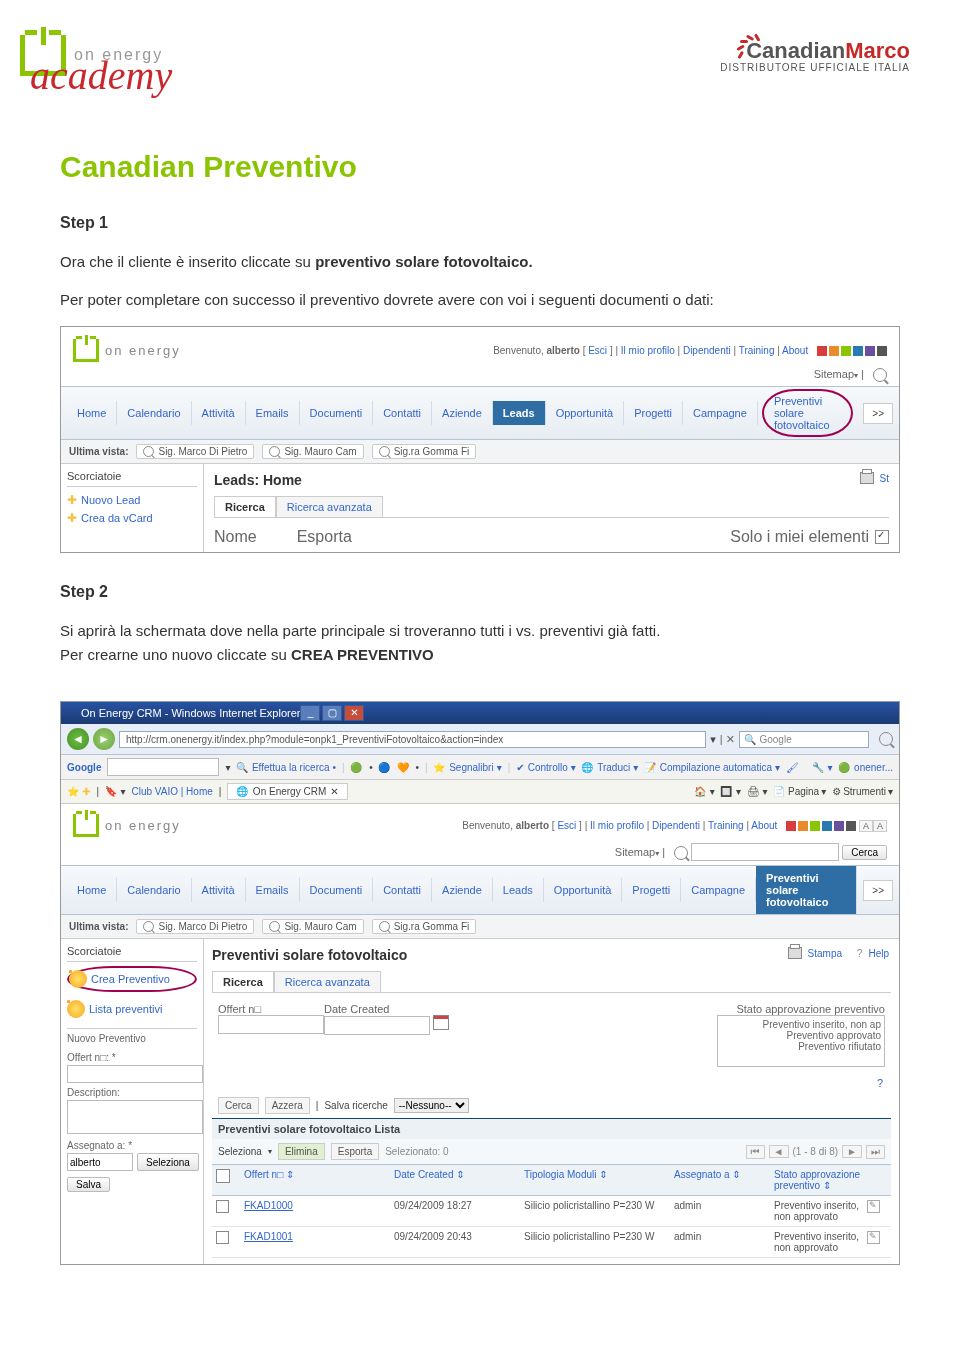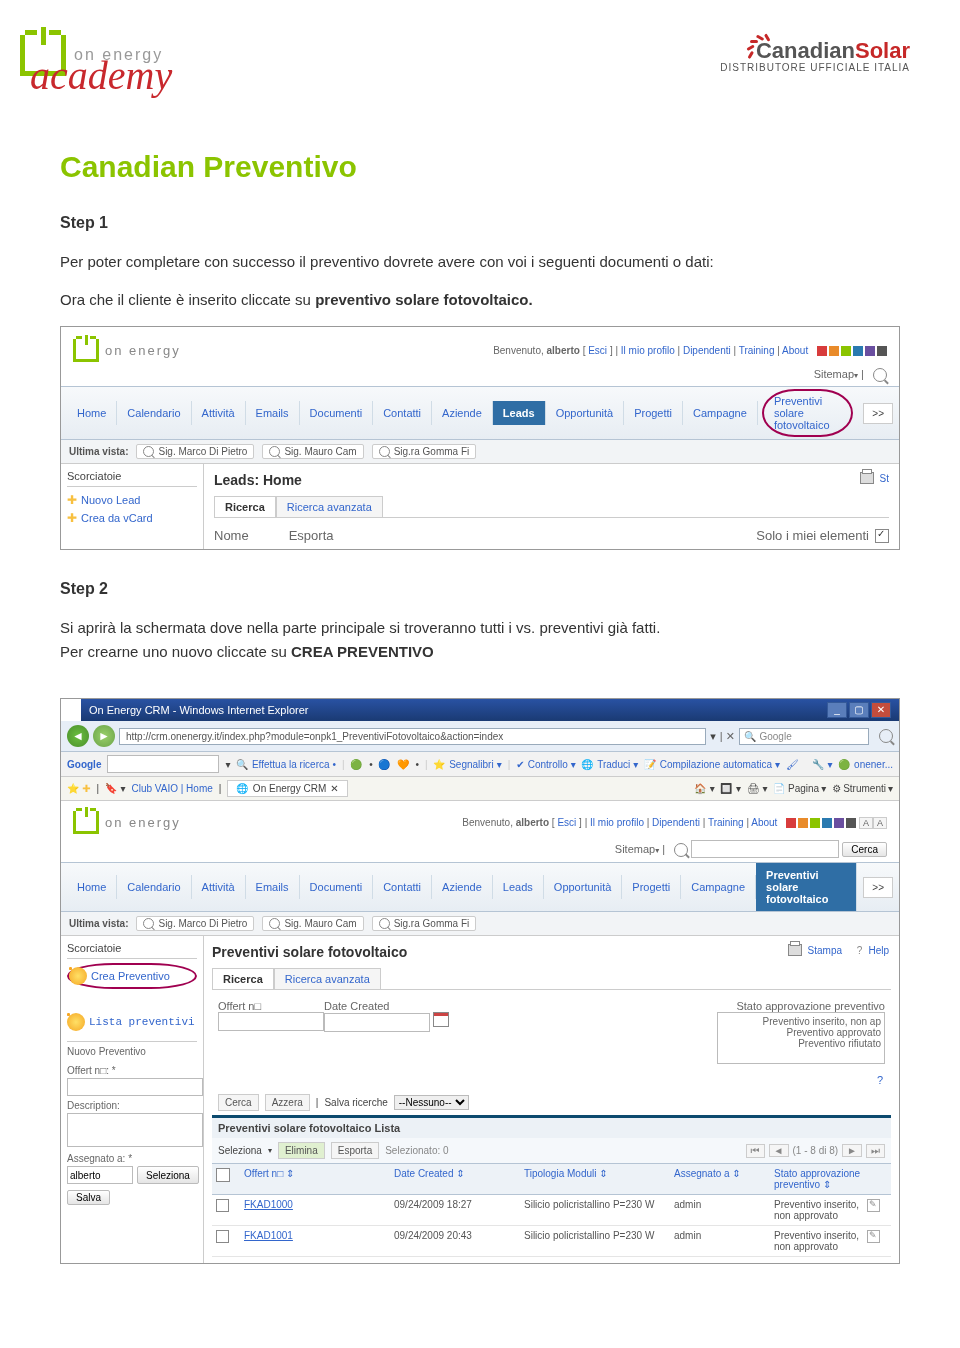--- a/index.html
+++ b/index.html
@@ -172,29 +172,29 @@
   .crm-body { display:flex; }
   .sidebar { width:130px; border-right:1px solid #ccc; padding:6px; font-size:11px;}
   .sidebar .hdr { color:#444; border-bottom:1px solid #ccc; padding-bottom:4px; margin-bottom:4px;}
   .sidebar a { color:#36c; text-decoration:none; display:flex; align-items:center; gap:4px; padding:2px 0;}
   .star { color:#f8c040; font-size:12px;}
   .main { flex:1; padding:6px 10px;}
   .main .title { font-size:14px; font-weight:700; color:#333; padding:2px 0 8px 0;}
   .subtabs { display:flex; border-bottom:1px solid #ccc;}
   .subtabs .st { padding:4px 10px; border:1px solid #ccc; border-bottom:none; background:#f5f5f5; font-size:11px; cursor:pointer; color:#36c;}
   .subtabs .st.active { background:#fff; color:#333; font-weight:700;}
-  .filter-row { display:flex; gap:40px; padding:10px 0 0 0; font-size:13px; color:#666; align-items:center;}
+  .filter-row { display:flex; gap:40px; padding:10px 0 0 0; font-size:16px; color:#666; align-items:center;}
   .filter-row .right { margin-left:auto; display:flex; align-items:center; gap:6px;}
   .cb { width:12px; height:12px; border:1px solid #888; background:#fff; display:inline-block; position:relative;}
   .cb.checked::after { content:"✓"; position:absolute; font-size:10px; top:-2px; left:1px; color:#333;}
   .print-ic { display:inline-block; width:12px; height:10px; border:1px solid #888; background:#ddd; position:relative;}
   .print-ic::before{content:""; position:absolute; width:8px; height:3px; background:#fff; border:1px solid #888; top:-4px; left:1px;}
   
   .shot2 { margin-top: 6px; }
-  .browser-bar { background: linear-gradient(#2952a3,#1a3a73); color:#fff; font-size:11px; padding:3px 8px; display:flex; justify-content:space-between; align-items:center;margin-left:20px;}
+  .browser-bar { background: linear-gradient(#2952a3,#1a3a73); color:#fff; font-size:11px; padding:3px 20px; display:flex; align-items:center;}
   .winbtns { display:flex; gap:2px;}
   .winbtns span { width:18px; height:14px; background:#5a7ebb; border:1px solid #355a99; font-size:10px; text-align:center; line-height:14px;}
   .winbtns .close { background:#c44d3c;}
   .addr-bar { background:#e7eef7; padding:4px 6px; display:flex; align-items:center; gap:4px; border-bottom:1px solid #b5c4d4;}
   .navbtn { width:22px; height:22px; border-radius:50%; background: radial-gradient(#6bbf3f,#4a8e2c); display:inline-flex; align-items:center; justify-content:center; color:#fff; font-size:12px;}
   .addr { flex:1; background:#fff; border:1px solid #9ab; padding:2px 6px; font-size:10px; color:#555;}
   .livebx { display:flex; align-items:center; gap:3px; }
   .srchbx { background:#fff; border:1px solid #9ab; width:120px; padding:2px 4px; font-size:10px; color:#888; display:flex; align-items:center; gap:3px;}
   .google-bar { background:#f2f2f2; border-bottom:1px solid #ccc; padding:3px 6px; display:flex; align-items:center; gap:6px; font-size:10px;}
   .gbox { background:#fff; border:1px solid #bbb; width:110px; height:16px;}
@@ -258,34 +258,34 @@
   </div>
   <div class="logo-right">
     <div class="cs-top">
       <span class="cs-rays">
           <span></span>
           <span></span>
           <span></span>
           <span></span>
           <span></span>
         </span>
-      <span class="cs-name"><span class="cs-can">Canadian</span><span class="cs-sol">Solar</span></span>
+      <span class="cs-name"><span class="cs-can">Canadian</span><span class="cs-sol">Marco</span></span>
     </div>
     <div class="tag">DISTRIBUTORE UFFICIALE ITALIA</div>
   </div>
 </div>
 
 <div class="content">
   <h1>Canadian Preventivo</h1>
 
   <h2>Step 1</h2>
-  <p>Per poter completare con successo il preventivo dovrete avere con voi i seguenti documenti o dati:</p>
   <p>
     <span>Ora che il cliente è inserito cliccate su </span><strong>preventivo solare fotovoltaico.</strong>
   </p>
+  <p>Per poter completare con successo il preventivo dovrete avere con voi i seguenti documenti o dati:</p>
 
   <div class="shot shot1">
     <div class="crm-top">
       <div class="crm-logo">
         <div class="pwr-s">
             <span class="l"></span>
             <span class="r"></span>
           </div>
         <span class="bname">on energy</span>
       </div>
@@ -495,21 +495,21 @@
         <span>Sig.ra Gomma Fi</span>
       </span>
   </div>
   <div class="crm-body">
     <div class="sidebar">
       <div class="hdr">Scorciatoie</div>
       <a class="circled-link">
           <span class="sun-ic"></span>
           <span>Crea Preventivo</span>
         </a>
-      <a style="margin-top:22px;font-family:Liberation Mono, monospace;">
+      <a style="margin-top:6px;">
           <span class="sun-ic"></span>
           <span>Lista preventivi</span>
         </a>
       <div style="border-top:1px solid #ccc; margin-top:8px; padding-top:4px;" class="form-sec">
         <div class="hdr" style="color:#666; border:0;">Nuovo Preventivo</div>
         <span class="lbl">Offert n□: *</span>
         <input class="tinyinput" style="">
         <span class="lbl">Description:</span>
         <textarea class="tinyinput" style="height: 28px; resize: none;"></textarea>
         <span class="lbl">Assegnato a: *</span>
@@ -545,21 +545,21 @@
           </div>
         </div>
       </div>
       <div style="text-align:right; padding:0 8px 4px 0; color:#36c; font-size:11px;"><a>?</a></div>
       <div class="listactions">
         <span class="gbx">Cerca</span>
         <span class="gbx">Azzera</span>
         | <span>Salva ricerche</span>
         <select><option>--Nessuno--</option></select>
       </div>
-      <div style="border-top:3px solid #0c4a6e; padding:4px 6px; font-size:11px; background:#ecf1f6; font-weight:700;">Preventivi solare fotovoltaico Lista</div>
+      <div style="border-top:1px solid #0c4a6e; padding:4px 6px; font-size:11px; background:#ecf1f6; font-weight:700;">Preventivi solare fotovoltaico Lista</div>
       <div class="listactions" style="background:#f5f8fb;">
         <span>Seleziona</span>
           <span class="arrow-dn">▾</span>
         <span class="gbx" style="background:#e0f0d0;">Elimina</span>
         <span class="gbx">Esporta</span>
         <span style="color:#888;"><span>Selezionato:</span> <span>0</span></span>
         <span class="pager">
           <span class="ar">⏮</span>
           <span class="ar">◄</span>
           <span>(1 - 8 di 8)</span>

